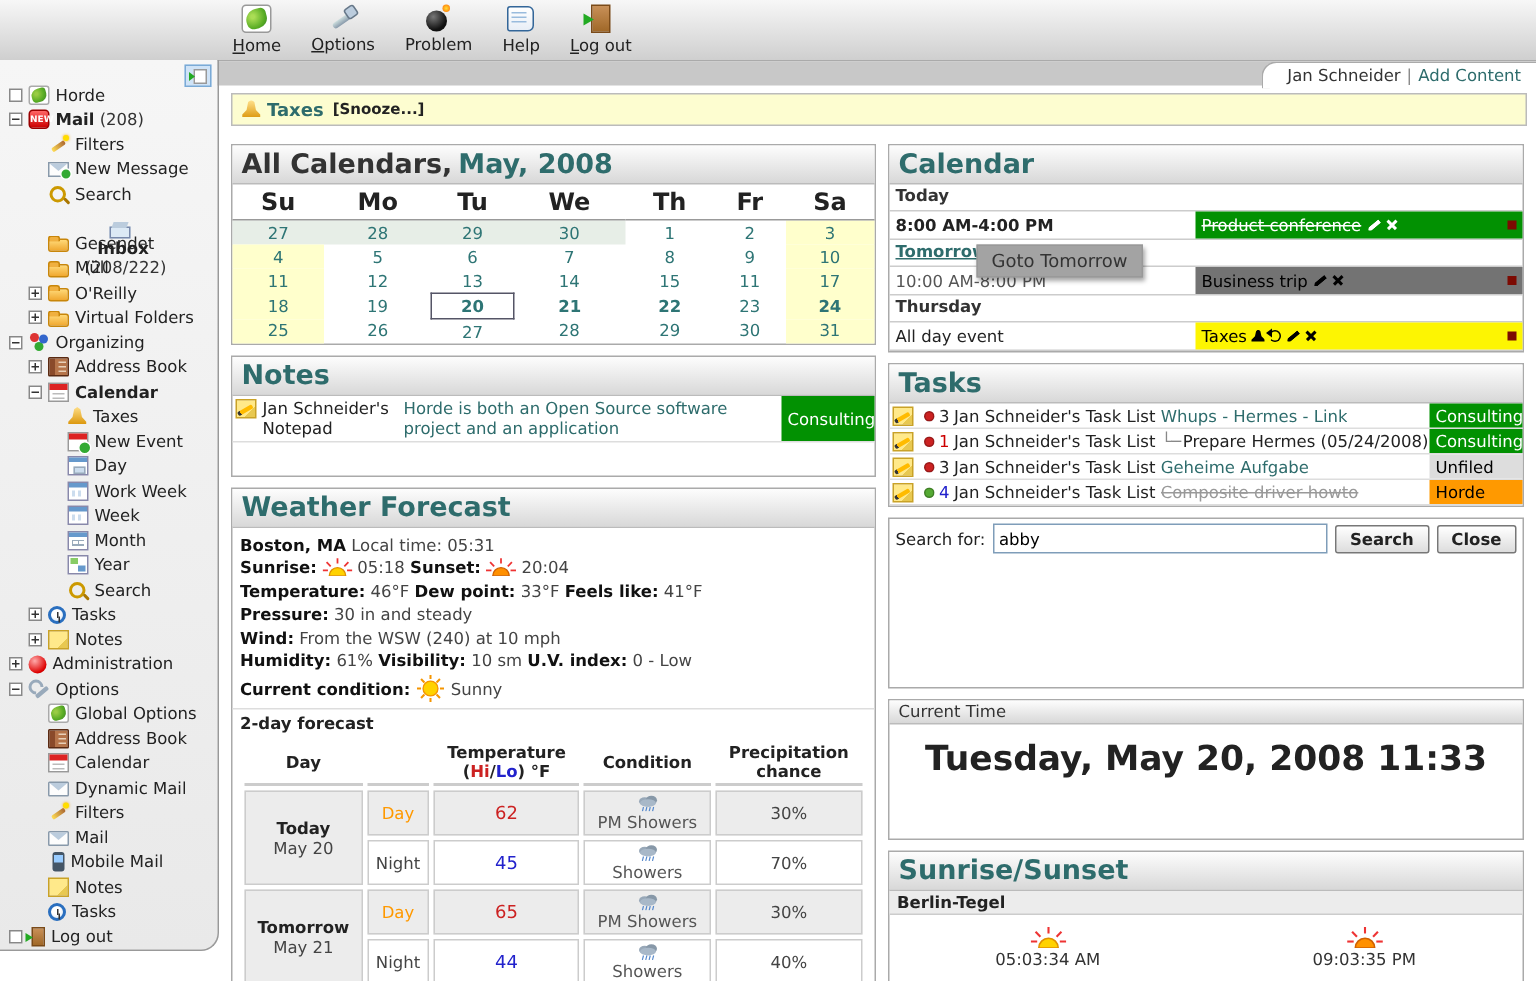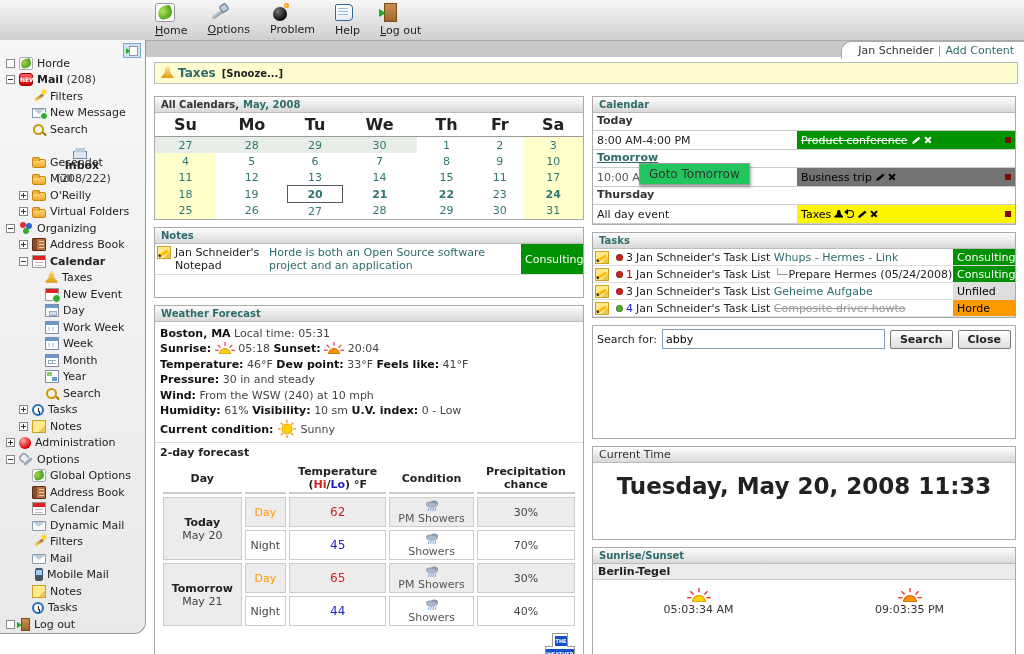--- a/index.html
+++ b/index.html
@@ -2,21 +2,21 @@
 <html><head>
 <meta charset="utf-8">
 <style>
   html,body{margin:0;padding:0}
   body{width:1024px;height:654px;position:relative;overflow:hidden;background:#fff;
        font-family:"DejaVu Sans","Liberation Sans",sans-serif;font-size:11px;color:#222}
   
   .topbar{position:absolute;left:0;top:0;width:1024px;height:40px;
           background:linear-gradient(#f7f7f7,#cfcfcf);border-bottom:1px solid #aaa}
   .menu{margin-left:155px;display:flex;gap:20px;padding-top:2px}
-  .menu-item{display:flex;flex-direction:column;align-items:flex-start;cursor:default;color:#222}
+  .menu-item{display:flex;flex-direction:column;align-items:center;cursor:default;color:#222}
   .menu-item .mlabel{margin-top:1px}
   .menu-item .u{text-decoration:underline}
   .tbi{width:22px;height:20px;position:relative}
   .tbi-home{background:#fff;border:1px solid #999;border-radius:3px;width:18px;height:17px;margin:1px 0}
   .tbi-home::after{content:"";position:absolute;inset:2px;background:radial-gradient(circle at 35% 35%,#ad5 10%,#5a2 65%,#373);border-radius:55% 25% 50% 35%;transform:rotate(-15deg)}
   .tbi-options::before{content:"";position:absolute;left:3px;top:10px;width:14px;height:4px;background:linear-gradient(#cdd,#89a);transform:rotate(-35deg);border-radius:2px}
   .tbi-options::after{content:"";position:absolute;right:2px;top:2px;width:6px;height:6px;background:#bcd;border:1px solid #678;border-radius:2px;transform:rotate(-35deg)}
   .tbi-problem::before{content:"";position:absolute;left:3px;top:5px;width:14px;height:14px;background:radial-gradient(circle at 35% 30%,#777,#111 65%);border-radius:50%}
   .tbi-problem::after{content:"";position:absolute;right:3px;top:1px;width:5px;height:5px;background:radial-gradient(#fd3,#f60);border-radius:50%}
   .tbi-help{background:linear-gradient(#fff,#e8eef6);border:1px solid #369;border-radius:2px 4px 4px 2px;width:16px;height:15px;margin:2px 0}
@@ -100,51 +100,51 @@
   
   .content{position:absolute;left:152px;top:57px;width:868px}
   .alarmbar{margin:5px 2px 12px 2px;background:#fdfdd0;border:1px solid #bbb;height:18px;display:flex;align-items:center;padding:1px 6px}
   .alarmbar .atitle{color:#2e6c6c;font-weight:bold;font-size:12px;margin-right:6px;cursor:pointer}
   .alarmbar .snooze{font-weight:bold;color:#222;font-size:10px;cursor:pointer}
   .cols{display:flex;gap:8px;margin:0 2px}
   .col-l{width:430px;flex:none}
   .col-r{width:424px;flex:none}
   .block{border:1px solid #aaa;background:#fff;margin-bottom:7px}
   .bhead{padding:2px 6px;background:linear-gradient(#fdfdfd,#d8d8d8);border-bottom:1px solid #bbb;
-         color:#2e6c6c;font-weight:bold;font-size:10px;display:flex;align-items:baseline;gap:4px}
+         color:#2e6c6c;font-weight:bold;font-size:18px;display:flex;align-items:baseline;gap:4px}
   .bhead .dark{color:#333}
   .bhead.small{font-size:11px;font-weight:normal;color:#333;padding:1px 6px}
   
   .mcal{width:100%;border-collapse:collapse;text-align:center}
   .mcal th{font-weight:bold;color:#222;border-bottom:1px solid #999;padding:2px 0;font-size:16px}
   .mcal td{padding:1px 0;height:14px;color:#2e7575;font-size:11px;cursor:pointer}
   .mcal td.wkd{background:#ffffcc}
   .mcal td.prev{background:#e7eee7}
   .mcal td.bold{font-weight:bold}
   .mcal td.sel{border:1px solid #556;font-weight:bold}
   
   .agenda{position:relative}
   .agrow{display:flex;align-items:center;border-bottom:1px solid #ccc}
   .agday{font-weight:bold;color:#333;padding:1px 4px;height:15px}
   .agday.link{color:#2e6c6c;text-decoration:underline;cursor:pointer}
   .agtime{width:196px;flex:none;padding:1px 4px;height:16px;display:flex;align-items:center}
-  .agtime.b{font-weight:normal}
+  .agtime.b{font-weight:bold}
   .agtime.dim{color:#555}
   .agevt{flex:1;display:flex;align-items:center;gap:3px;padding:1px 4px;height:16px;cursor:pointer}
   .agevt .t{white-space:nowrap}
   .agevt .t.strike{text-decoration:line-through}
   .catsq{width:6px;height:6px;background:#7c0a02;margin-left:auto;flex:none}
   .mini-pencil{width:10px;height:3px;background:currentColor;transform:rotate(-40deg);clip-path:polygon(0 50%,18% 0,100% 0,100% 100%,18% 100%);flex:none}
   .mini-x{width:8px;height:8px;position:relative;flex:none}
   .mini-x::before,.mini-x::after{content:"";position:absolute;left:0;top:3px;width:8px;height:1.5px;background:currentColor}
   .mini-x::before{transform:rotate(45deg)}.mini-x::after{transform:rotate(-45deg)}
   .mini-bell{width:9px;height:9px;background:currentColor;clip-path:polygon(50% 0,66% 14%,74% 52%,100% 78%,100% 90%,0 90%,0 78%,26% 52%,34% 14%);flex:none}
   .mini-recur{width:8px;height:8px;border:1.5px solid currentColor;border-radius:50%;border-left-color:transparent;position:relative;box-sizing:border-box;flex:none}
   .mini-recur::after{content:"";position:absolute;left:-3px;top:-2px;border-top:3px solid transparent;border-bottom:3px solid transparent;border-right:4px solid currentColor}
-  .tooltip{position:absolute;left:46px;top:66px;background:#22c55e;border:1px solid #999;box-shadow:1px 2px 3px rgba(0,0,0,.35);
+  .tooltip{position:absolute;left:58px;top:66px;background:#a3a3a3;border:1px solid #999;box-shadow:1px 2px 3px rgba(0,0,0,.35);
            padding:3px 9px;font-size:12px;color:#333;z-index:5;white-space:nowrap}
   
   .trowitem{display:flex;align-items:center;border-bottom:1px solid #ddd;height:16px;padding:0 0 0 2px}
   .dot{width:7px;height:7px;border-radius:50%;margin:0 3px;flex:none;border:1px solid rgba(0,0,0,.25);box-sizing:border-box}
   .prio{margin-right:3px;font-weight:normal}
   .tname{color:#2e6c6c;cursor:pointer;white-space:nowrap;overflow:hidden}
   .tname.plain{color:#222;cursor:default}
   .tname.strike{color:#999;text-decoration:line-through;cursor:default}
   .branch{color:#888;margin:0 1px 0 4px}
   .badge{width:62px;flex:none;align-self:stretch;display:flex;align-items:center;padding:0 4px;box-sizing:border-box;margin-left:auto}

